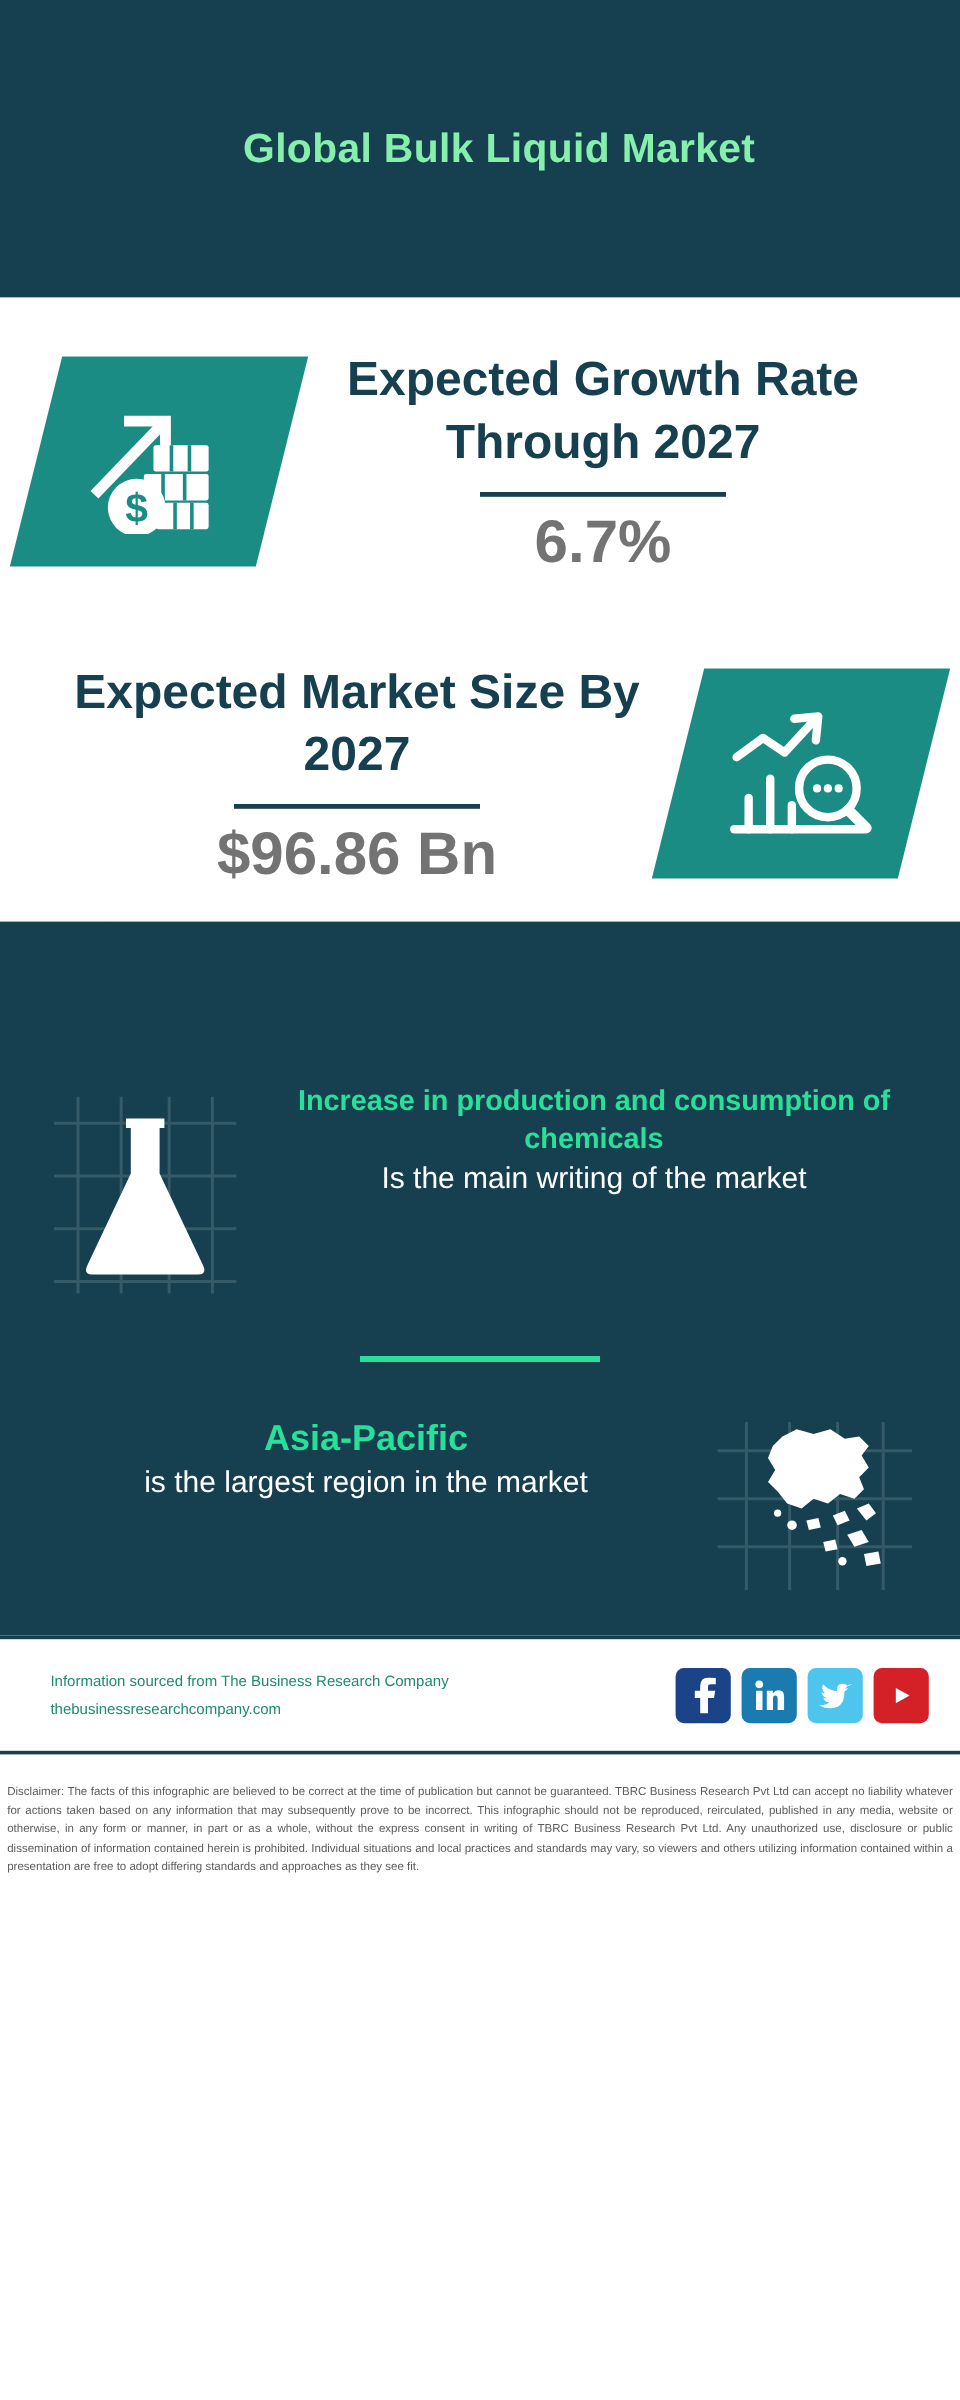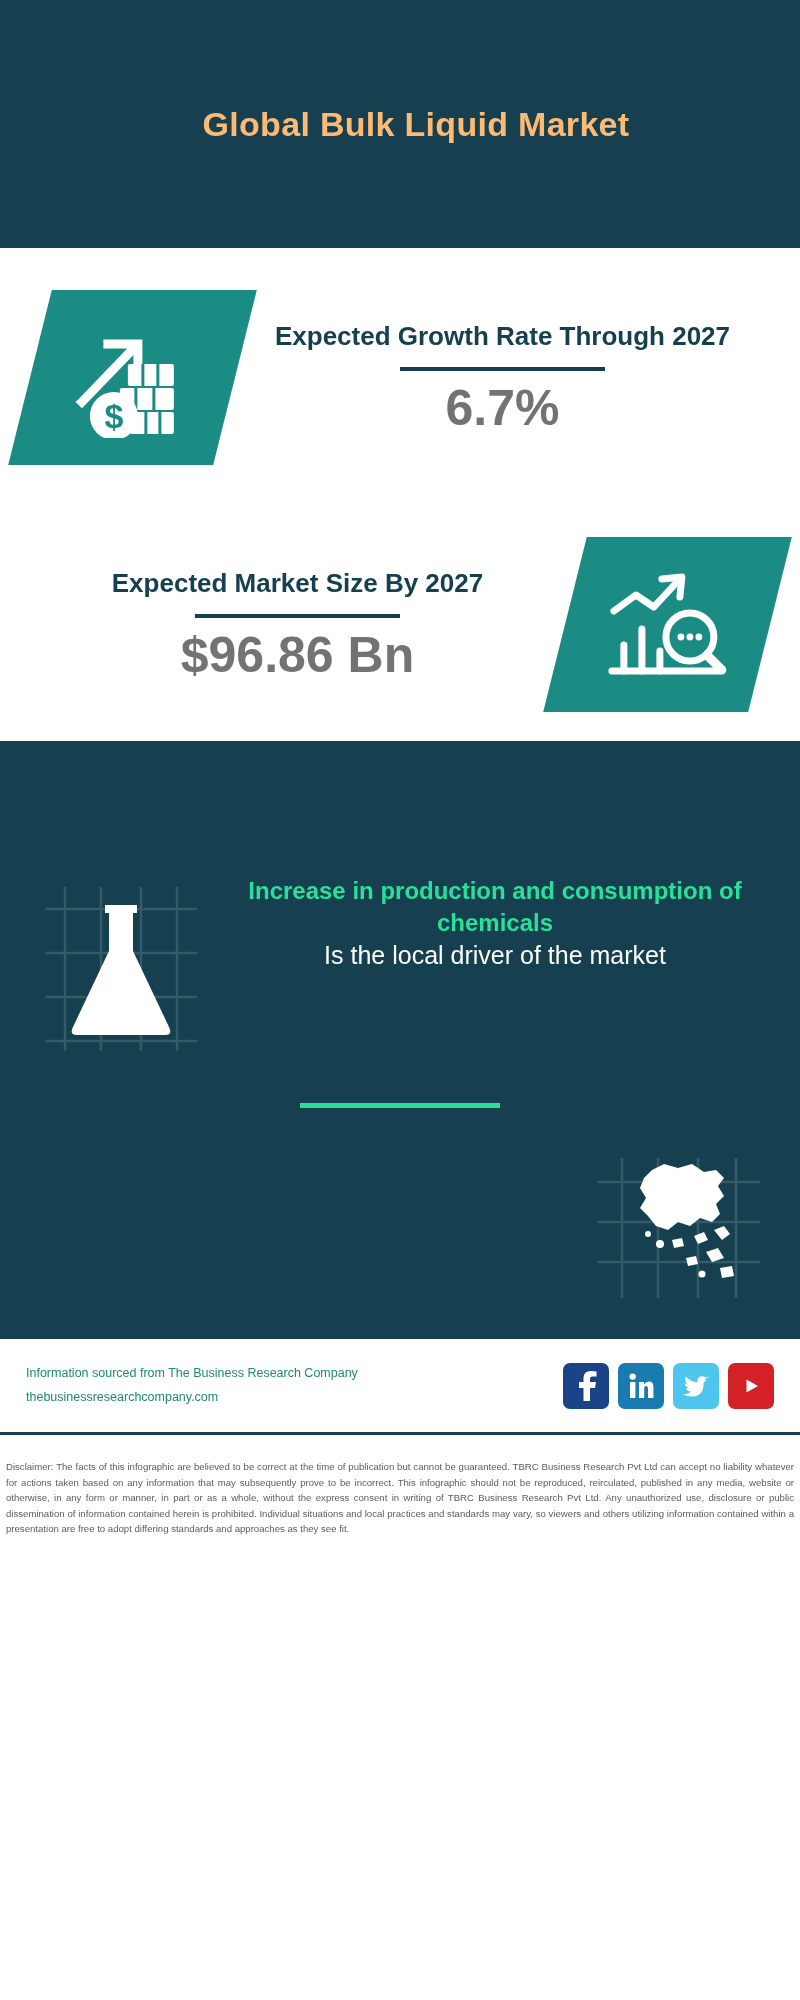--- a/index.html
+++ b/index.html
@@ -12,21 +12,21 @@
   }
   .page { width:800px; height:2000px; position:relative; }
 
   
   .header {
     height:248px;
     background:#16404f;
     display:flex; align-items:center; justify-content:center;
   }
   .header-title {
-    color:#fdba74;
+    color:#86efac;
     font-size:34px;
     font-weight:bold;
     letter-spacing:0.3px;
     text-align:right;
     margin-left:32px;
   }
 
   
   .white-area { background:#ffffff; position:relative; }
 
@@ -42,21 +42,21 @@
     transform:skewX(-14deg);
     display:flex; align-items:center; justify-content:center;
     flex:0 0 auto;
   }
   .para .iwrap { transform:skewX(14deg); display:block; line-height:0; }
 
   .stat-text { flex:1 1 auto; text-align:center; padding:0 6px; }
   .stat-label {
     color:#16404f;
     font-weight:bold;
-    font-size:26px;
+    font-size:40px;
     line-height:1.32;
   }
   .stat-rule {
     width:205px; height:4px; background:#16404f;
     margin:14px auto 10px auto;
   }
   .stat-value {
     color:#737373;
     font-weight:bold;
     font-size:50px;
@@ -86,21 +86,21 @@
   }
 
   
   .footer {
     background:#ffffff;
     height:96px;
     display:flex; align-items:center;
     padding:0 26px;
     border-top:3px solid #16404f;
   }
-  .src-block { flex:1 1 auto; }
+  .src-block { flex:1 1 auto;margin-left:16px; }
   .src-line {
     color:#1f8a6d; font-size:12.5px; line-height:1.85;
   }
   .social { display:flex; gap:9px; flex:0 0 auto; }
   .sic {
     width:46px; height:46px; border-radius:7px;
     display:flex; align-items:center; justify-content:center;
     color:#fff;
   }
   .sic.fb { background:#1b4388; }
@@ -211,21 +211,21 @@
             <path d="M4 34 L156 34"></path>
               <path d="M4 78 L156 78"></path>
             <path d="M4 122 L156 122"></path>
               <path d="M4 166 L156 166"></path>
           </g>
           <path fill="#ffffff" d="M64 30 L96 30 L96 38 L92 38 L92 76 L128 152 Q132 160 124 160 L36 160 Q28 160 32 152 L68 76 L68 38 L64 38 Z"></path>
         </svg>
       </div>
       <div class="fact-text">
         <div class="fact-hi">Increase in production and consumption of chemicals</div>
-        <div class="fact-sub">Is the local driver of the market</div>
+        <div class="fact-sub">Is the main writing of the market</div>
       </div>
     </div>
 
     <div class="divider-green"></div>
 
     <div class="fact rev" style="padding-bottom:34px;">
       <div class="fact-icon">
         <svg width="170" height="150" viewBox="0 0 170 150">
           <g stroke="#355a68" stroke-width="2.5" fill="none">
             <path d="M28 6 L28 146"></path>
@@ -243,20 +243,24 @@
             <path d="M78 88 L88 86 L90 94 L80 96 Z"></path>
             <path d="M112 100 L124 96 L130 106 L118 110 Z"></path>
             <path d="M92 106 L102 104 L104 112 L94 114 Z"></path>
             <path d="M126 116 L138 114 L140 124 L128 126 Z"></path>
             <circle cx="66" cy="92" r="4"></circle>
             <circle cx="54" cy="82" r="3"></circle>
             <circle cx="108" cy="122" r="3.5"></circle>
           </g>
         </svg>
       </div>
+      <div class="fact-text">
+        <div class="fact-hi" style="font-size:30px;">Asia-Pacific</div>
+        <div class="fact-sub">is the largest region in the market</div>
+      </div>
     </div>
   </div>
 
   <div class="footer">
     <div class="src-block">
       <div class="src-line">Information sourced from The Business Research Company</div>
       <div class="src-line">thebusinessresearchcompany.com</div>
     </div>
     <div class="social">
       <div class="sic fb">

